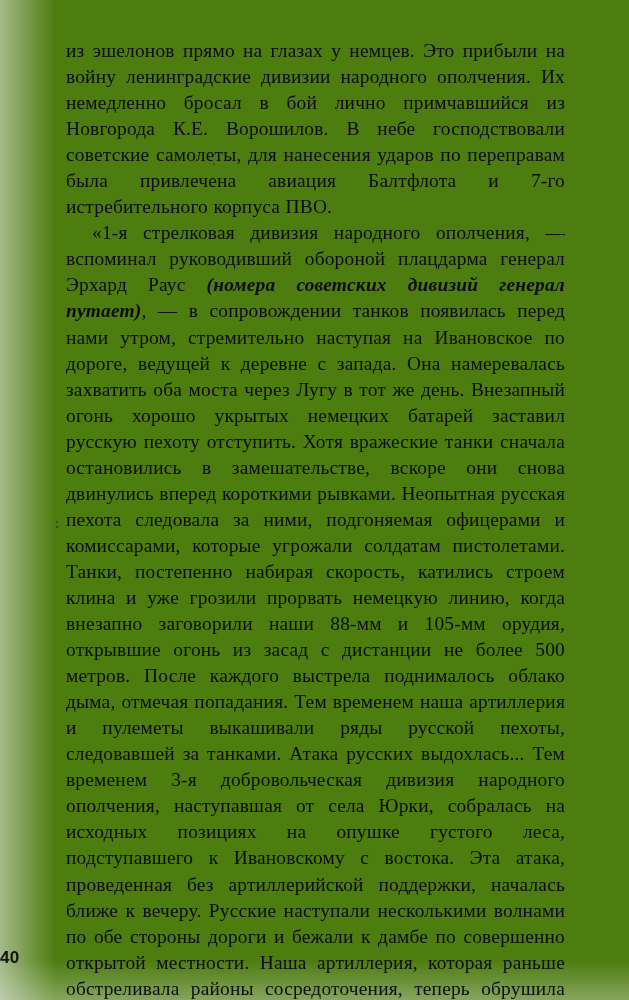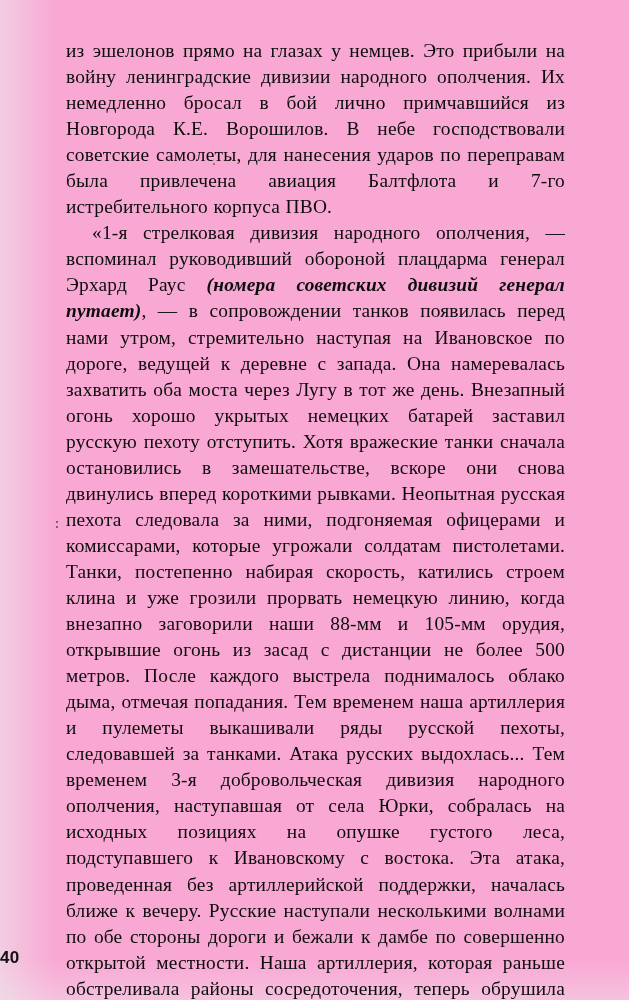--- a/index.html
+++ b/index.html
@@ -6,21 +6,21 @@
   html, body {
     margin: 0;
     padding: 0;
     background: #ffffff;
   }
 
   .page {
     position: relative;
     width: 629px;
     height: 1000px;
-    background: #f9a8d4;
+    background: #4d7c0f;
     overflow: hidden;
     font-family: "Liberation Serif", "DejaVu Serif", serif;
     color: #0d0d0d;
     -webkit-font-smoothing: none;
   }
 
   
   .scan-tint {
     position: absolute;
     inset: 0;

